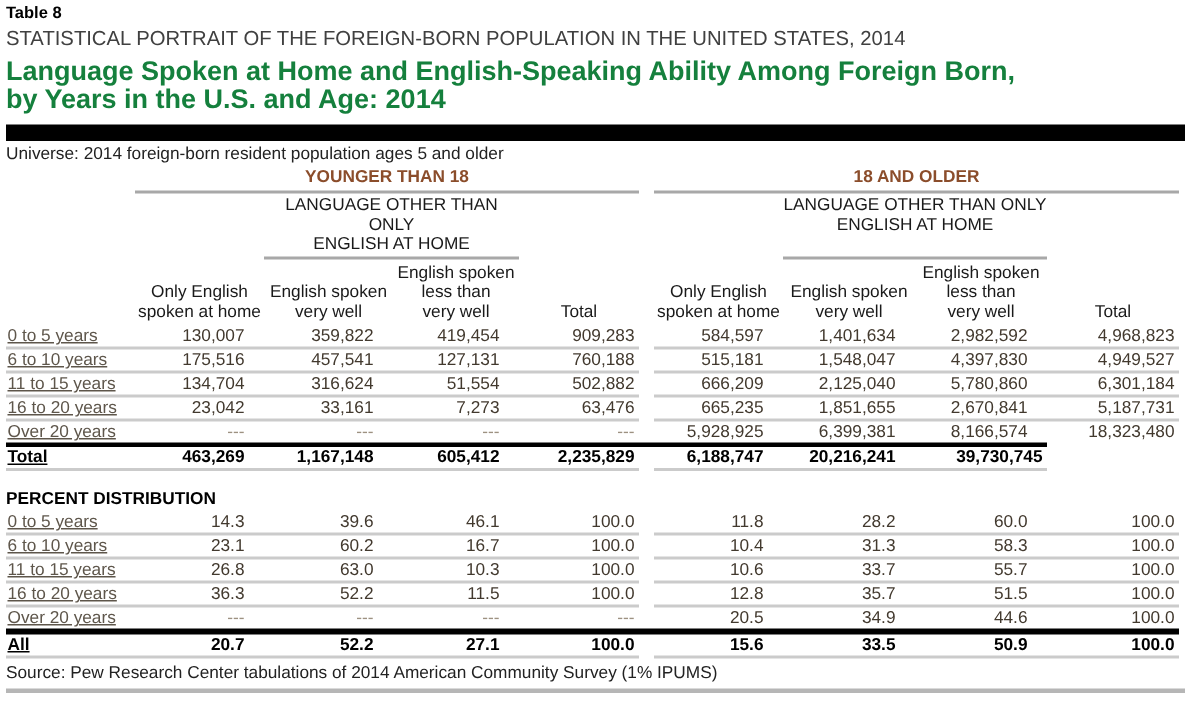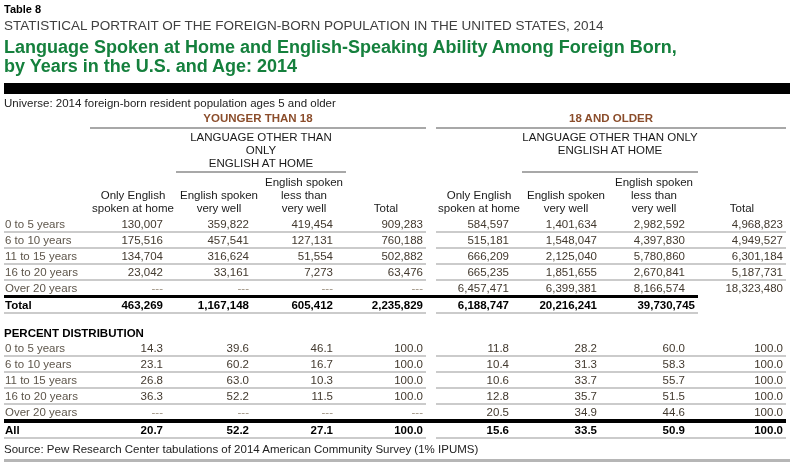--- a/index.html
+++ b/index.html
@@ -27,21 +27,21 @@
   .span-young-sub{grid-column:3 / span 2;}
   .span-older-sub{grid-column:8 / span 2;}
 
   .colhead{align-items:end;min-height:44px;}
   .colhead .ch{font-size:11.5px;color:#1a1a1a;text-align:center;white-space:pre-line;
                line-height:13px;padding-bottom:2px;align-self:end;}
 
   .trow .cell{font-size:11.5px;line-height:13px;padding-top:1px;
               border-bottom:2px solid #cbcbcb;}
   .trow .gap{border-bottom:none;}
-  .trow .label{color:#5e564b;padding-left:1px;}
+  .trow .label{color:#5e564b;padding-left:1px;text-decoration:underline;}
   .trow .num{text-align:right;padding-right:13px;color:#42392e;}
   .trow .num.tot{padding-right:3px;}
   .trow .num.dash{color:#9d9181;}
   .trow.last .cell{border-bottom:none;}
   .trow.bold .cell{font-weight:bold;color:#000;border-top:3px solid #000;
                    border-bottom:2px solid #cbcbcb;padding-top:1px;}
   .trow.bold .num{color:#000;}
   .trow.bold .gap{border-top:3px solid #000;border-bottom:none;}
   .trow.allrow .cell{border-top:4px solid #000;}
   .trow.allrow .gap{border-top:4px solid #000;}
@@ -150,21 +150,21 @@
         <div class="cell num">2,670,841</div>
         <div class="cell num tot">5,187,731</div>
       </div>
     <div class="grid trow last">
         <div class="cell label">Over 20 years</div>
         <div class="cell num dash">---</div>
         <div class="cell num dash">---</div>
         <div class="cell num dash">---</div>
         <div class="cell num tot dash">---</div>
         <div class="cell gap"></div>
-        <div class="cell num">6,457,471</div>
+        <div class="cell num">5,928,925</div>
         <div class="cell num">6,399,381</div>
         <div class="cell num">8,166,574</div>
         <div class="cell num tot">18,323,480</div>
       </div>
     <div class="grid trow bold">
         <div class="cell label">Total</div>
         <div class="cell num">463,269</div>
         <div class="cell num">1,167,148</div>
         <div class="cell num">605,412</div>
         <div class="cell num tot">2,235,829</div>

